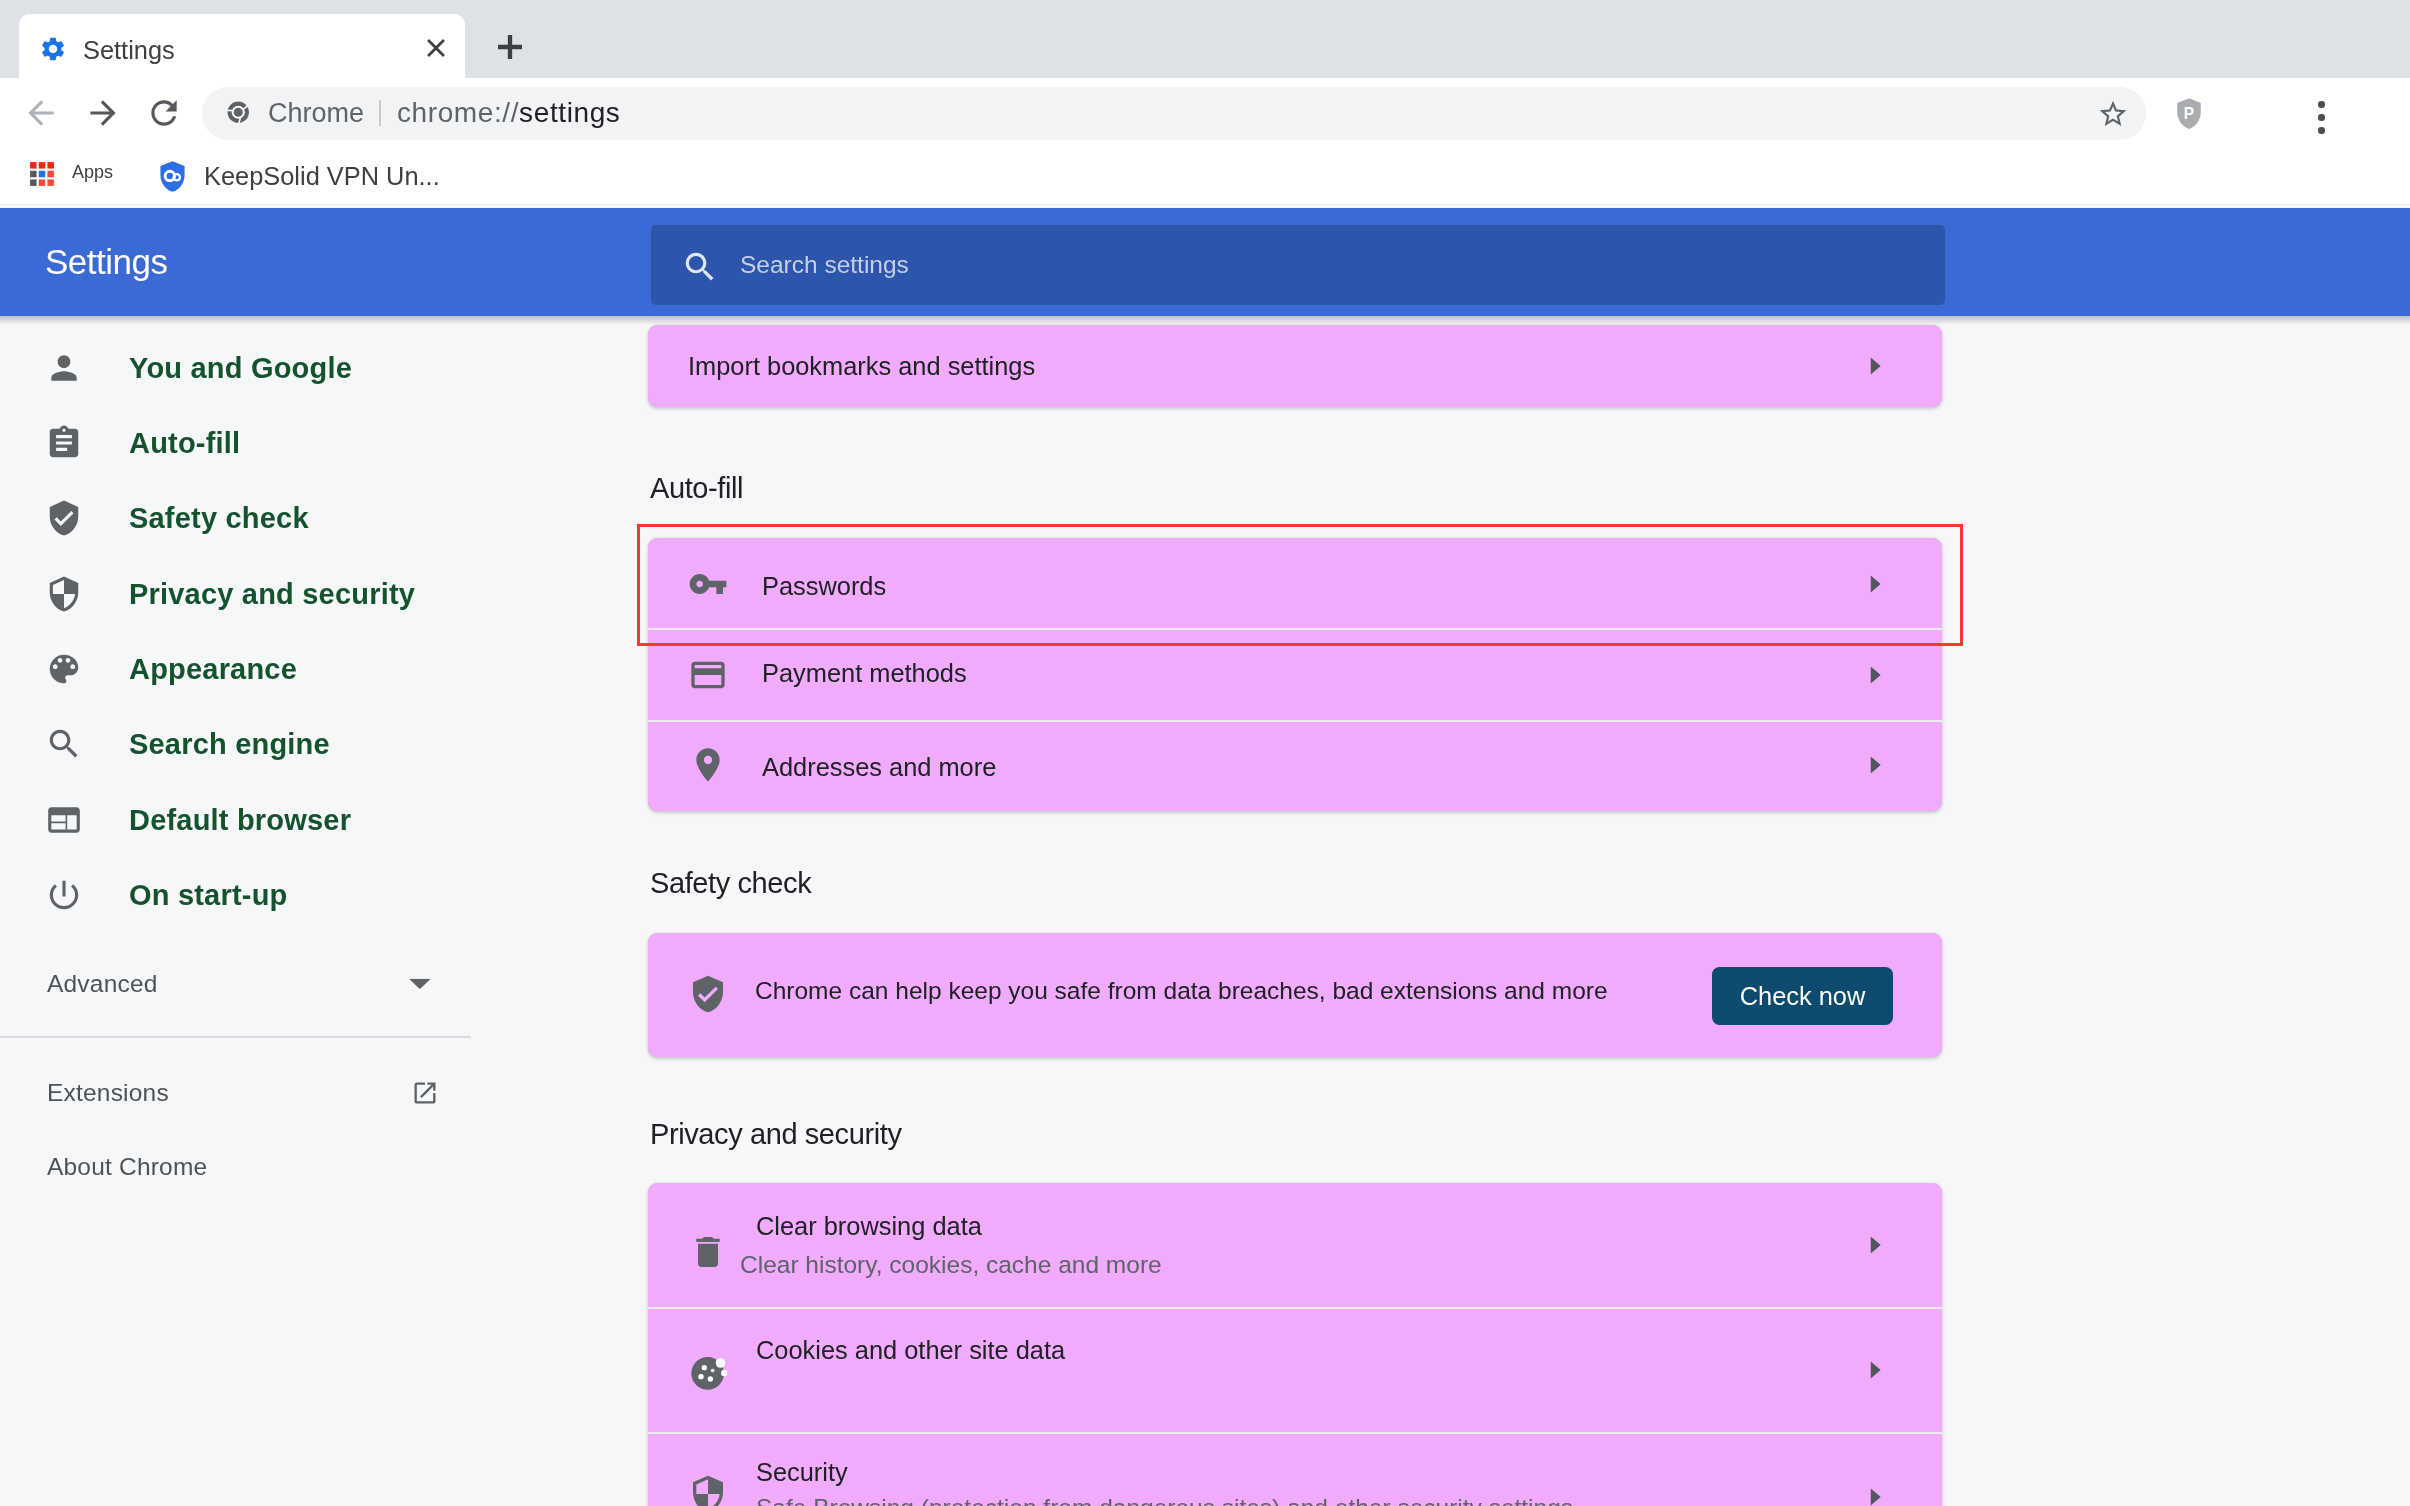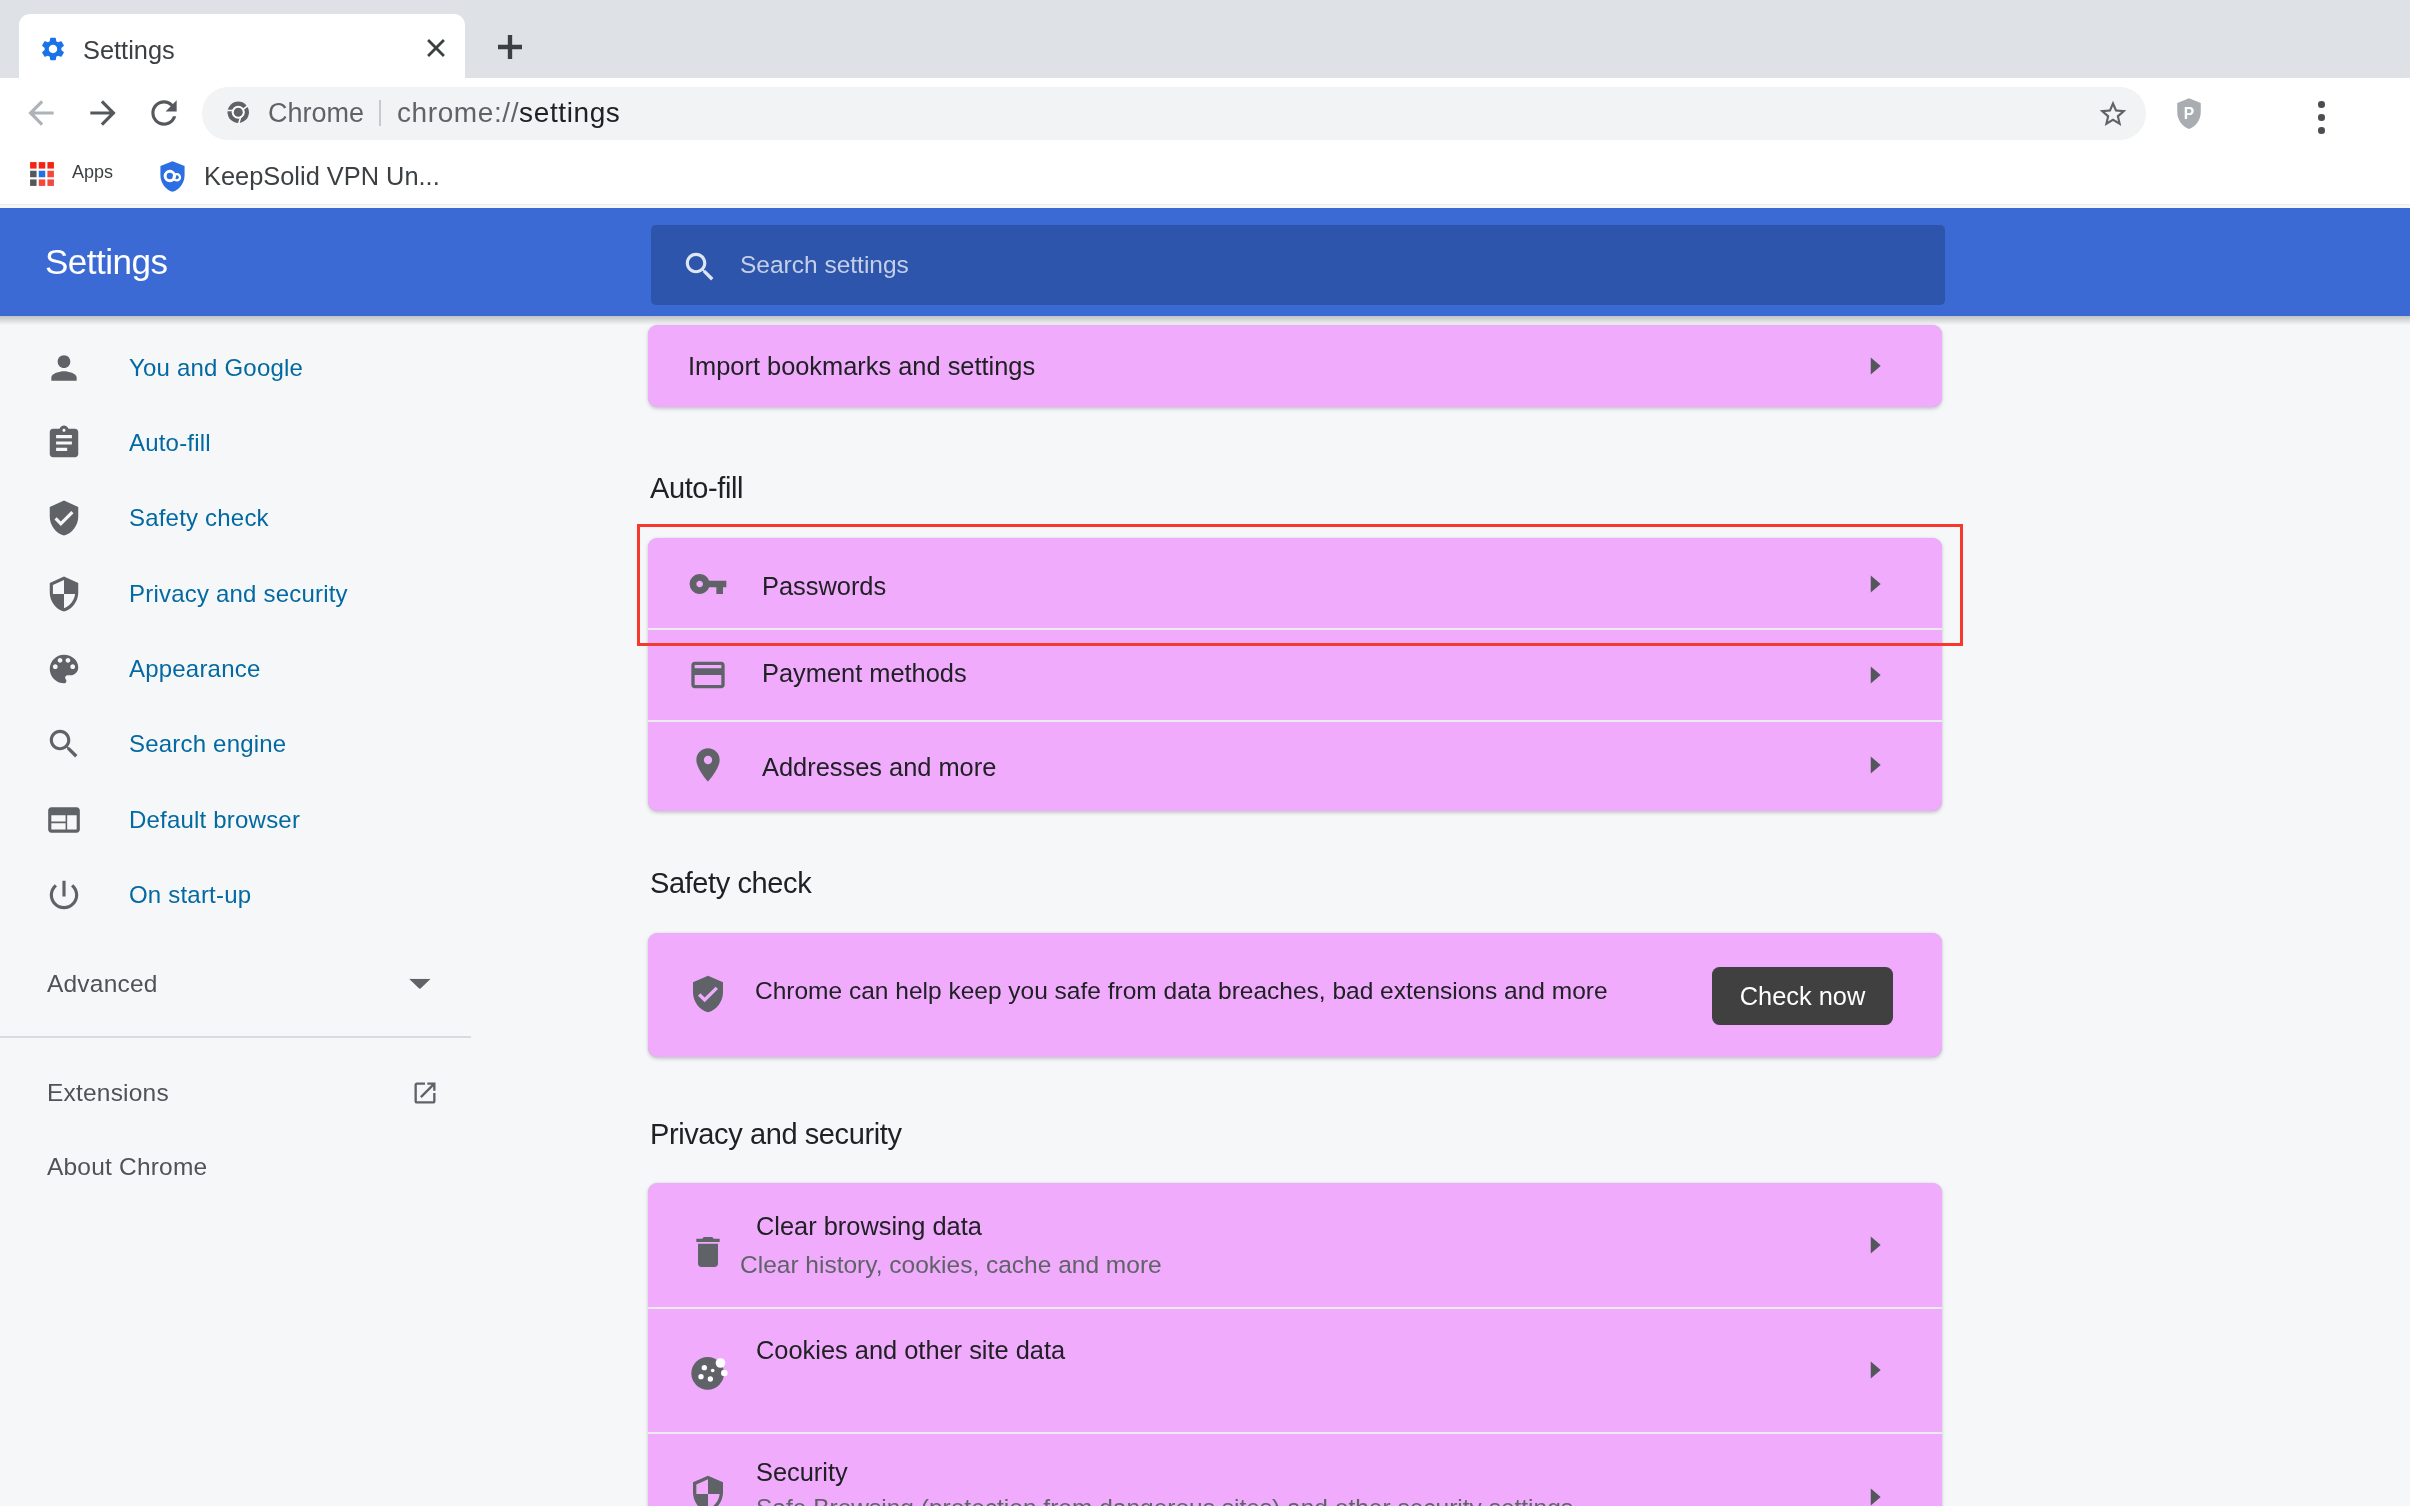--- a/index.html
+++ b/index.html
@@ -16,38 +16,38 @@
 
   
   #bluebar { left:0; top:208px; width:2411px; height:108px; background:#3C6AD4; }
   #bluebar h1 { position:absolute; left:45px; top:50%; transform:translateY(-50%); color:#FFFFFF; font-size:35px; font-weight:500; letter-spacing:-0.5px;}
   #searchbox { left:651px; top:17px; width:1294px; height:80px; background:#2D55AB; border-radius:4.7px; }
   #searchbox span { position:absolute; left:89px; top:50%; transform:translateY(-50%); color:#C5D0E8; font-size:24.5px; }
   #pageshadow { left:0; top:316px; width:2411px; height:8.5px;
      background:linear-gradient(rgba(0,0,0,0.22), rgba(0,0,0,0)); }
 
   
-  .navitem { position:absolute; left:0; width:471px; height:75px; color:#0369a1; font-size:24px; font-weight:400; letter-spacing:0.2px; }
+  .navitem { position:absolute; left:0; width:471px; height:75px; color:#14532d; font-size:29px; font-weight:700; letter-spacing:0.2px; }
   .navitem .txt { position:absolute; left:129px; top:50%; transform:translateY(-50%); }
   .navitem .ic { position:absolute; left:45px; top:50%; transform:translateY(-50%); width:38px; height:38px; }
   .navlow { position:absolute; left:0; width:471px; height:75px; color:#4F5256; font-size:24.5px; font-weight:500; letter-spacing:0.2px; }
   .navlow .txt { position:absolute; left:47px; top:50%; transform:translateY(-50%); }
   #navdivider { left:0; top:1036px; width:471px; height:1.9px; background:#D9DBDE; }
 
   
   .card { position:absolute; left:648px; width:1294px; background:#f0abfc; border-radius:9.4px;
           box-shadow:0 1.9px 3.8px rgba(60,64,67,0.25), 0 0 0.9px rgba(60,64,67,0.2); }
   .sechead { position:absolute; left:650px; color:#202124; font-size:29px; font-weight:400; letter-spacing:-0.4px; }
   .rowtitle { color:#202124; font-size:25.4px; }
   .rowsub { color:#5F6368; font-size:24.5px; }
   .sep { position:absolute; left:0; width:1294px; height:1.9px; background:#EAECEE; }
   .rowicon { position:absolute; left:686px; width:40px; height:40px; }
   .arrow { position:absolute; width:34px; height:34px; }
   #redbox { left:637px; top:524px; width:1326px; height:122px; border:3.8px solid #F5392C; }
-  #checknow { position:absolute; left:1712px; top:967px; width:181px; height:58px; background:#404040;
+  #checknow { position:absolute; left:1712px; top:967px; width:181px; height:58px; background:#0c4a6e;
      border-radius:7.5px; color:#fff; font-size:25.4px; font-weight:500; display:flex; align-items:center; justify-content:center;}
 </style>
 </head>
 <body>
 
 <div id="tabstrip" class="abs"></div>
 <div id="tab" class="abs"></div>
 <div id="toolbar" class="abs"></div>
 <div id="bookbar" class="abs"></div>
 <div id="urlbar" class="abs"></div>

